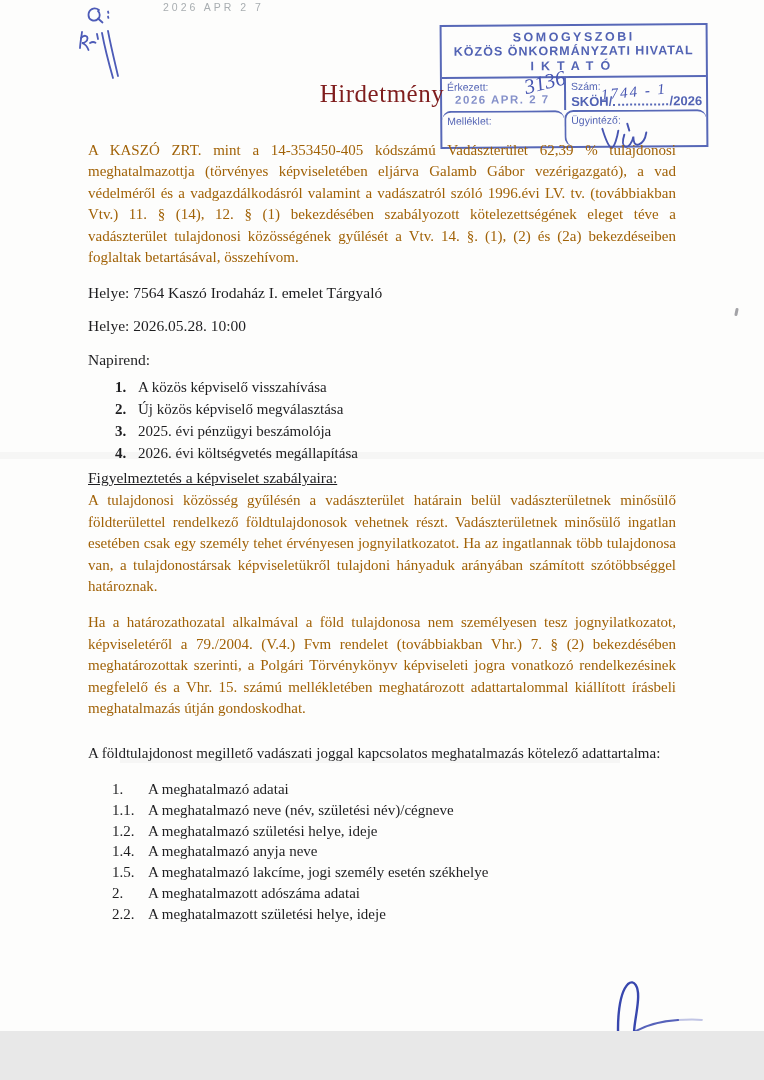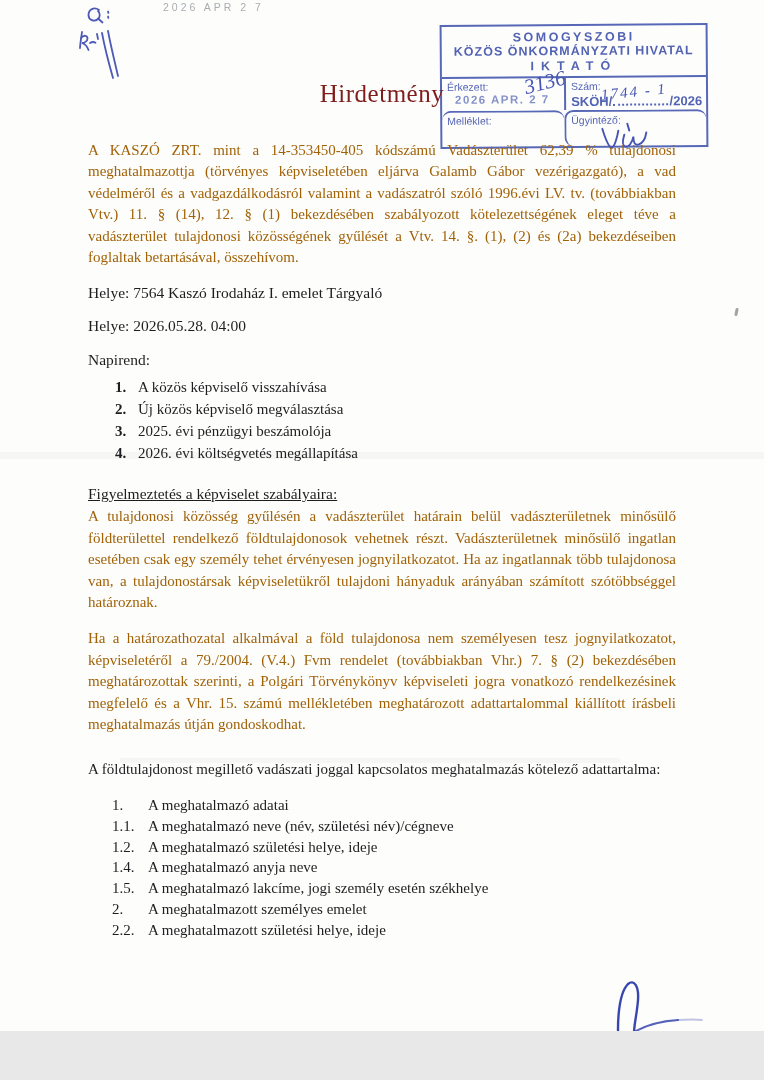--- a/index.html
+++ b/index.html
@@ -46,21 +46,21 @@
   .agenda-row{
     display:flex;
     line-height:22px;
     font-size:15px;
   }
   .agenda-row .num{
     font-weight:bold;
     min-width:23px;
   }
   .warn-heading{
-    margin-top:20px;
+    margin-top:4px;
     font-size:15.5px;
     text-decoration:underline;
     line-height:20px;
   }
   .wp{margin-top:2px;}
   .wp3{
     margin-top:23px;
     text-align:left;
     line-height:21.4px;
     font-size:15px;
@@ -246,21 +246,21 @@
 
     <p class="para p-intro">A KASZÓ ZRT. mint a 14-353450-405 kódszámú Vadászterület 62,39 % tulajdonosi meghatalmazottja (törvényes képviseletében eljárva Galamb Gábor vezérigazgató), a vad védelméről és a vadgazdálkodásról valamint a vadászatról szóló 1996.évi LV. tv. (továbbiakban Vtv.) 11. § (14), 12. § (1) bekezdésében szabályozott kötelezettségének eleget téve a vadászterület tulajdonosi közösségének gyűlését a Vtv. 14. §. (1), (2) és (2a) bekezdéseiben foglaltak betartásával, összehívom.</p>
 
     <div class="bold-line m-helye">
       <span>Helye: </span>
       <span>7564 Kaszó Irodaház I. emelet Tárgyaló</span>
     </div>
 
     <div class="bold-line m-ideje">
       <span>Helye: </span>
-      <span>2026.05.28. 04:00</span>
+      <span>2026.05.28. 10:00</span>
     </div>
 
     <div class="bold-line m-napirend">Napirend:</div>
 
     <div class="agenda">
       <div class="agenda-row">
         <span class="num">1.</span>
         <span class="txt">A közös képviselő visszahívása</span>
       </div>
       <div class="agenda-row">
@@ -300,21 +300,21 @@
       <div class="mandate-row">
         <span class="num">1.4.</span>
         <span class="txt">A meghatalmazó anyja neve</span>
       </div>
       <div class="mandate-row">
         <span class="num">1.5.</span>
         <span class="txt">A meghatalmazó lakcíme, jogi személy esetén székhelye</span>
       </div>
       <div class="mandate-row">
         <span class="num">2.</span>
-        <span class="txt">A meghatalmazott személyes emelet</span>
+        <span class="txt">A meghatalmazott adószáma adatai</span>
       </div>
       <div class="mandate-row">
         <span class="num">2.2.</span>
         <span class="txt">A meghatalmazott születési helye, ideje</span>
       </div>
     </div>
   </div>
 
   <svg class="sig-bottom" width="108" height="88" viewBox="0 0 108 88" fill="none">
     <g stroke="#3847ae" stroke-linecap="round">

